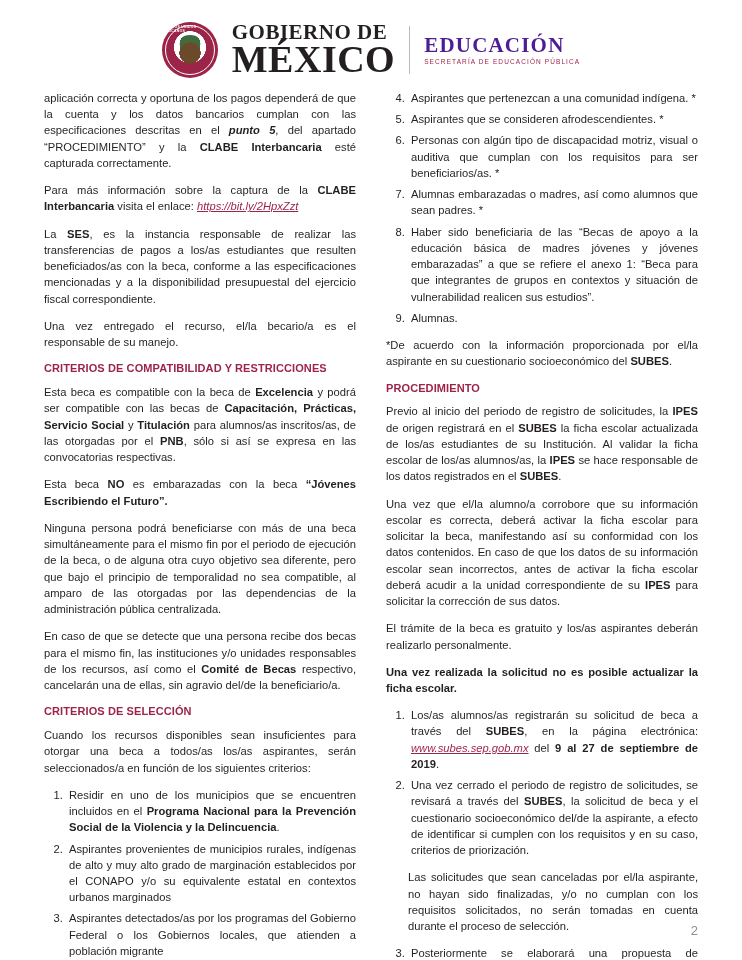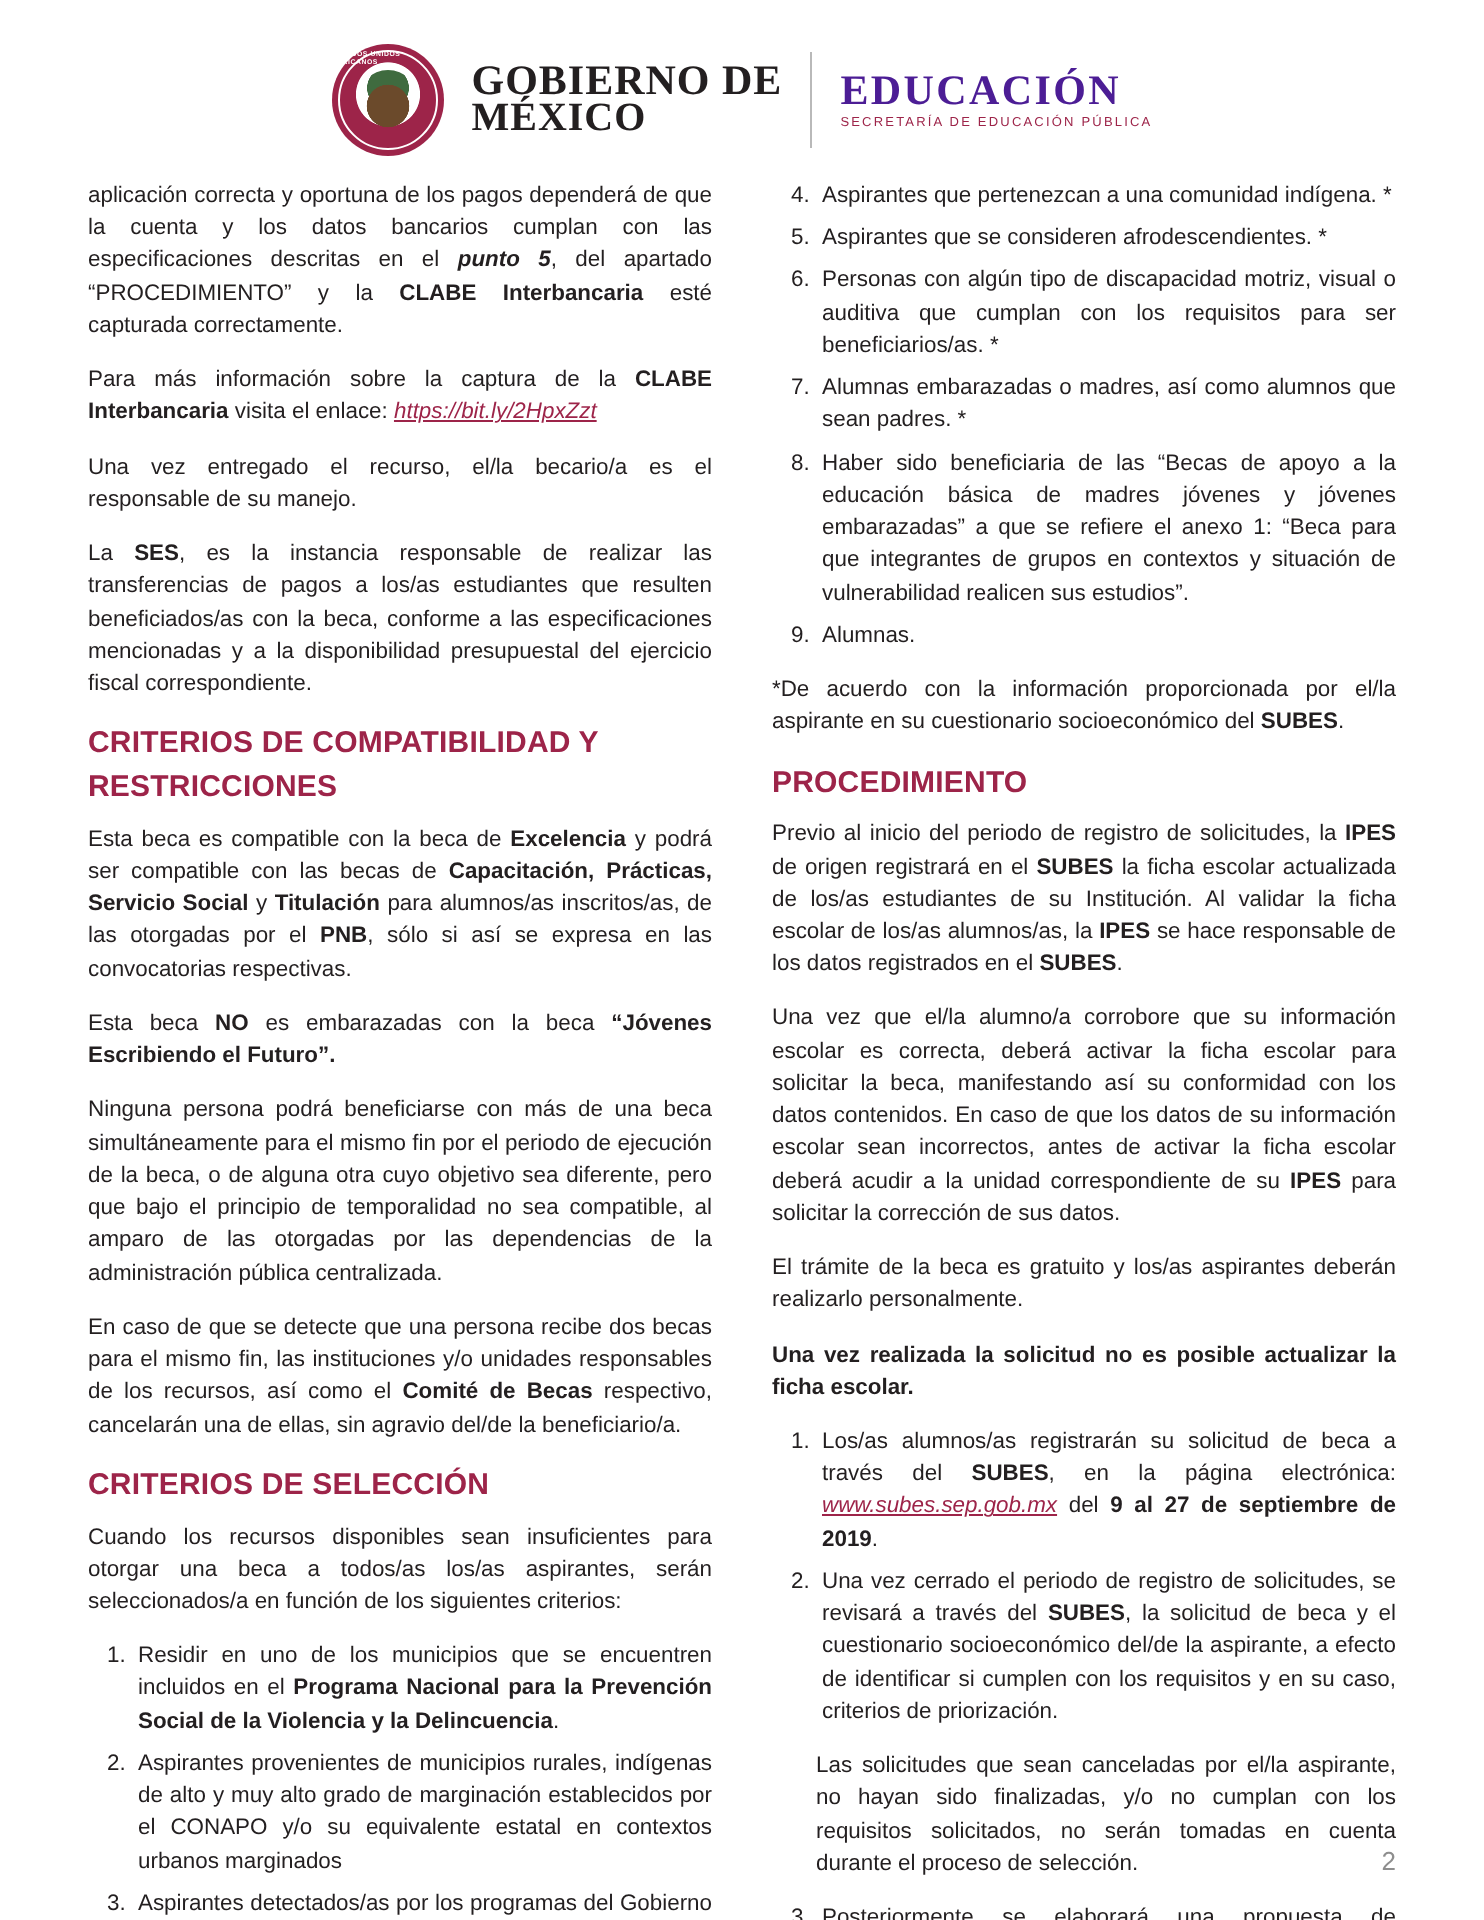--- a/index.html
+++ b/index.html
@@ -65,21 +65,21 @@
     padding-top: 2.5px;
     font-weight: bold;
   }
   .gob-title {
     font-family: "Liberation Serif", serif;
     font-weight: bold;
     line-height: 0.92;
     letter-spacing: 0.5px;
   }
   .gob-title .l1 { font-size: 21px; display: block; }
-  .gob-title .l2 { font-size: 20px; display: block; }
+  .gob-title .l2 { font-size: 38px; display: block; }
   .divider-v {
     width: 1px;
     height: 48px;
     background: #b9b9b9;
   }
   .edu-block { line-height: 1.0; }
   .edu-title {
     font-family: "Liberation Serif", serif;
     font-weight: bold;
     font-size: 21px;
@@ -99,21 +99,21 @@
     display: flex;
     gap: 30px;
     font-size: 11.2px;
     line-height: 1.45;
   }
   .col { width: 312px; }
   p { margin: 0 0 11px 0; text-align: justify; }
   .sec-title {
     color: #9d2449;
     font-weight: bold;
-    font-size: 15px;
+    font-size: 11px;
     margin: 4px 0 7px 0;
     letter-spacing: 0.1px;
   }
   b { font-weight: bold; }
   i { font-style: italic; }
   a.link {
     color: #9d2449;
     text-decoration: underline;
     font-style: italic;
   }
@@ -160,23 +160,23 @@
 </div>
 
 <div class="page">
 
   <div class="col">
 
     <p><span>aplicación correcta y oportuna de los pagos dependerá de que la cuenta y los datos bancarios cumplan con las especificaciones descritas en el </span><i><b>punto 5</b></i><span>, del apartado “PROCEDIMIENTO” y la </span><b>CLABE Interbancaria</b><span> esté capturada correctamente.</span></p>
 
     <p><span>Para más información sobre la captura de la </span><b>CLABE Interbancaria</b><span> visita el enlace: </span><a class="link" href="#">https://bit.ly/2HpxZzt</a></p>
 
+    <p><span>La </span><b>SES</b><span>, es la instancia responsable de realizar las transferencias de pagos a los/as estudiantes que resulten beneficiados/as con la beca, conforme a las especificaciones mencionadas y a la disponibilidad presupuestal del ejercicio fiscal correspondiente.</span></p>
+
     <p>Una vez entregado el recurso, el/la becario/a es el responsable de su manejo.</p>
-
-    <p><span>La </span><b>SES</b><span>, es la instancia responsable de realizar las transferencias de pagos a los/as estudiantes que resulten beneficiados/as con la beca, conforme a las especificaciones mencionadas y a la disponibilidad presupuestal del ejercicio fiscal correspondiente.</span></p>
 
     <div class="sec-title">CRITERIOS DE COMPATIBILIDAD Y RESTRICCIONES</div>
 
     <p><span>Esta beca es compatible con la beca de </span><b>Excelencia</b><span> y podrá ser compatible con las becas de </span><b>Capacitación, Prácticas, Servicio Social</b><span> y </span><b>Titulación</b><span> para alumnos/as inscritos/as, de las otorgadas por el </span><b>PNB</b><span>, sólo si así se expresa en las convocatorias respectivas.</span></p>
 
     <p><span>Esta beca </span><b>NO</b><span> es embarazadas con la beca </span><b>“Jóvenes Escribiendo el Futuro”.</b></p>
 
     <p>Ninguna persona podrá beneficiarse con más de una beca simultáneamente para el mismo fin por el periodo de ejecución de la beca, o de alguna otra cuyo objetivo sea diferente, pero que bajo el principio de temporalidad no sea compatible, al amparo de las otorgadas por las dependencias de la administración pública centralizada.</p>
 
     <p><span>En caso de que se detecte que una persona recibe dos becas para el mismo fin, las instituciones y/o unidades responsables de los recursos, así como el </span><b>Comité de Becas</b><span> respectivo, cancelarán una de ellas, sin agravio del/de la beneficiario/a.</span></p>

